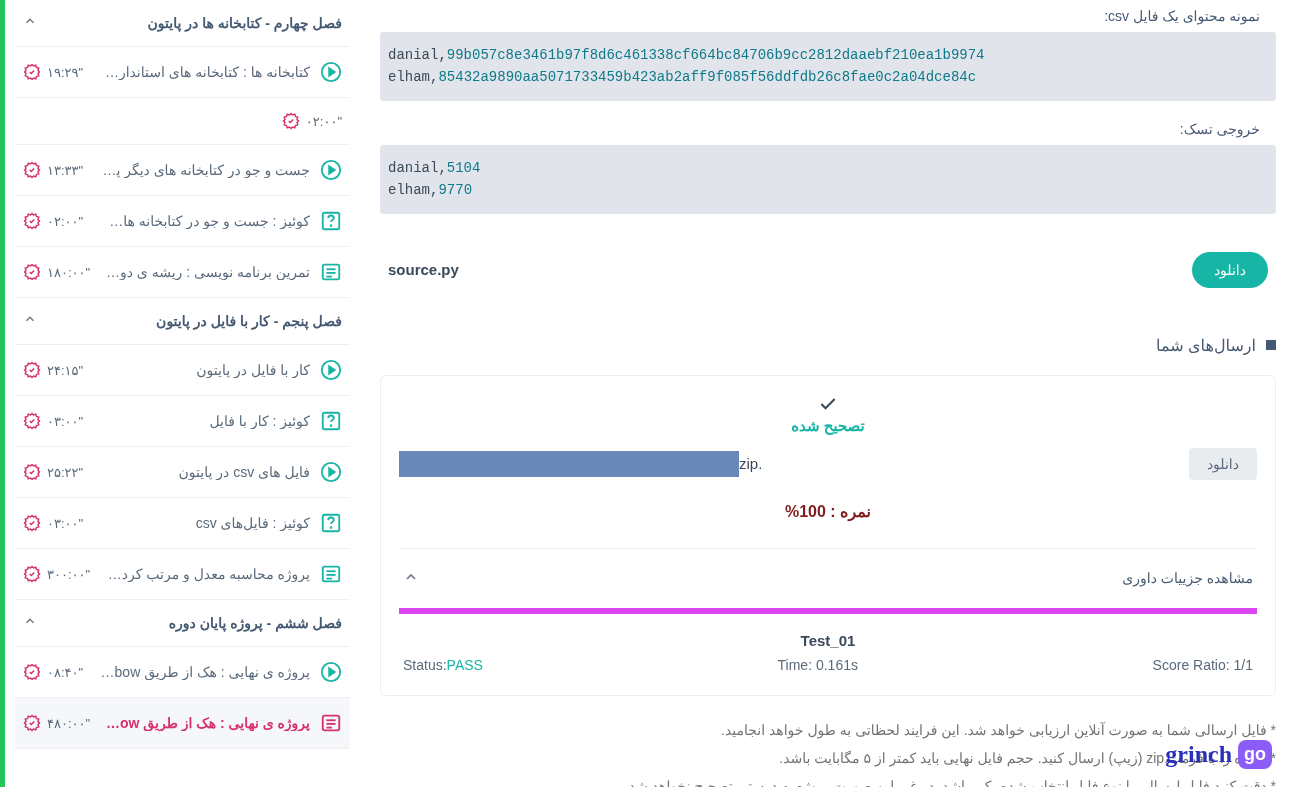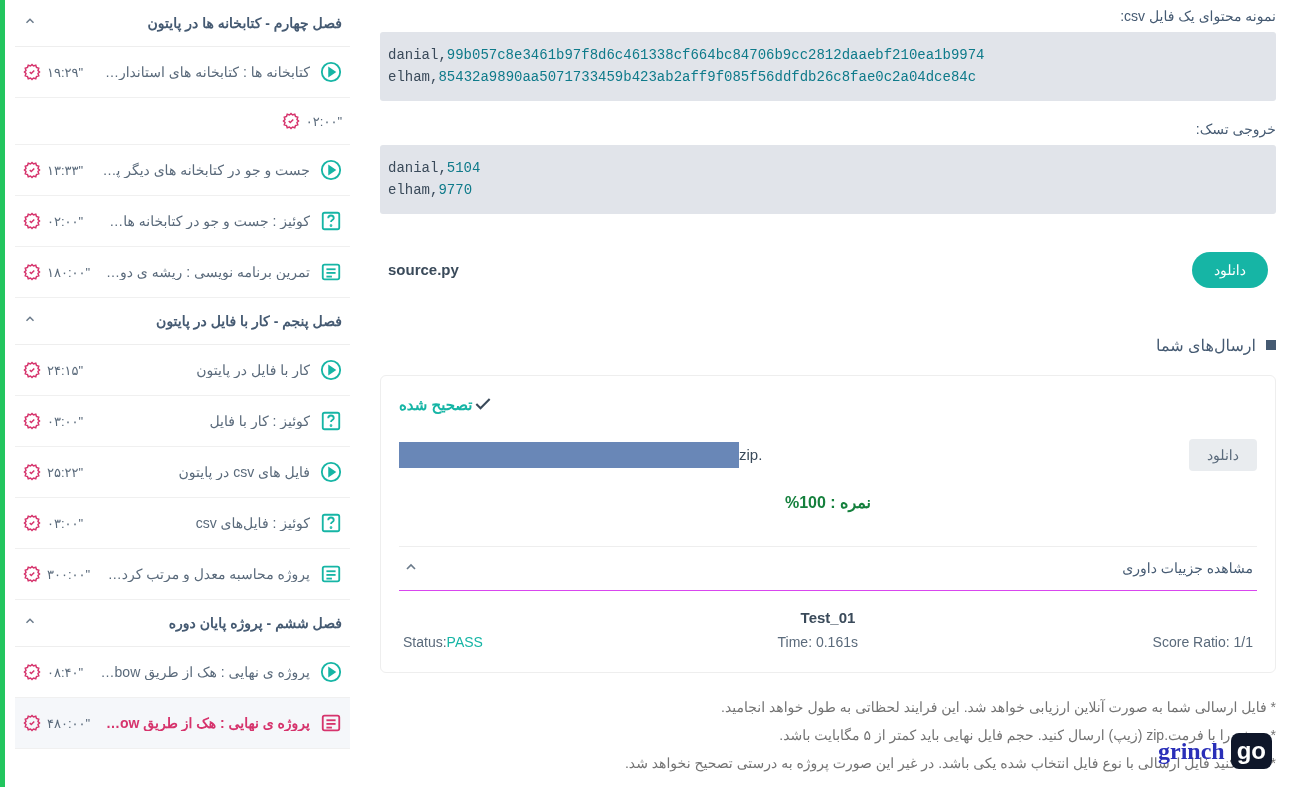--- a/index.html
+++ b/index.html
@@ -14,42 +14,42 @@
 .item-right .icon { width: 22px; height: 22px; display: flex; align-items: center; justify-content: center; }
 .item-title { color: #5a6a7b; font-size: 14px; white-space: nowrap; overflow: hidden; text-overflow: ellipsis; max-width: 210px; }
 .item-left { display: flex; align-items: center; gap: 6px; direction: ltr; }
 .item-time { color: #5a6a7b; font-size: 13px; }
 .check-badge { width: 18px; height: 18px; }
 .teal { color: #16b5a5; stroke: #16b5a5; }
 .pink { color: #d6336c; stroke: #d6336c; }
 .active { background: #f5f7fa; }
 .active .item-title { font-weight: bold; color: #3a4a5a; }
 .logo { position: fixed; bottom: 18px; right: 24px; display: flex; align-items: center; gap: 6px; }
-.logo-badge { background: #0f172a; color: #fff; border-radius: 8px; padding: 4px 6px; font-weight: bold; font-size: 24px; font-family: Arial; }
+.logo-badge { background: #8b5cf6; color: #fff; border-radius: 8px; padding: 4px 6px; font-weight: bold; font-size: 18px; font-family: Arial; }
 .logo-text { font-family: Liberation Serif, serif; font-size: 24px; font-weight: bold; color: #2a2fb8; }
-.label { color: #455a72; margin: 8px 0; font-size: 14px; }
+.label { color: #455a72; margin: 8px 16px; font-size: 14px; }
 .code-block { background: #e1e4ea; padding: 12px 8px; border-radius: 3px; font-family: 'Courier New', monospace; font-size: 14px; direction: ltr; text-align: left; margin-bottom: 20px; line-height: 1.6; }
 .code-block .name { color: #3a4a5a; }
 .code-block .hash { color: #0e7a8a; }
 .download-row { display: flex; align-items: center; justify-content: space-between; padding: 18px 8px; margin-bottom: 30px; }
 .download-row .fname { font-weight: bold; font-size: 15px; color: #3a4a5a; direction: ltr; }
 .btn-teal { background: #16b5a5; color: #fff; border: none; border-radius: 22px; padding: 10px 22px; font-size: 14px; cursor: pointer; font-family: inherit; }
 .btn-gray { background: #e9ecef; color: #5a6a7b; border: none; border-radius: 4px; padding: 8px 18px; font-size: 14px; cursor: pointer; font-family: inherit; }
 .sub-header { display: flex; align-items: center; gap: 10px; margin: 20px 0; font-weight: normal; font-size: 16px; color: #455a72; }
 .sub-header .sq { width: 10px; height: 10px; background: #455a72; display: inline-block; }
 .submission { border: 1px solid #eee; border-radius: 6px; padding: 18px; margin-bottom: 20px; }
-.sub-top { display: flex; justify-content: flex-end; align-items: center; margin-bottom: 22px; }
+.sub-top { display: flex; justify-content: flex-start; align-items: center; margin-bottom: 13px; flex-direction: column; }
 .status-corrected { color: #16b5a5; font-weight: bold; font-size: 15px; }
 .check-green svg { stroke: #3a4a5a; }
 .sub-file { display: flex; justify-content: space-between; align-items: center; margin-bottom: 22px; }
 .file-masked { display:flex; align-items:center; direction:ltr; }
 .file-mask-box { background:#6987b7; width:340px; height:26px; display:inline-block; }
 .file-ext { color:#3a4a5a; font-size:15px; }
-.score { color:#15803d; font-weight:bold; text-align:center; font-size:16px; margin-bottom:34px; }
-.judge-toggle { display:flex; justify-content:space-between; align-items:center; padding:12px 4px; border-top:1px solid #eee; border-bottom:1px solid #d946ef; cursor:pointer; color:#455a72; }
+.score { color:#7f1d1d; font-weight:bold; text-align:center; font-size:16px; margin-bottom:27px; }
+.judge-toggle { display:flex; justify-content:space-between; align-items:center; padding:20px 4px; border-top:1px solid #eee; border-bottom:6px solid #d946ef; cursor:pointer; color:#455a72; }
 .test-block { padding: 18px 4px 4px; }
 .test-name { font-weight:bold; color:#3a4a5a; margin-bottom:8px; font-size:15px; direction:ltr; text-align:center; }
 .test-row { display:flex; justify-content:space-between; direction:ltr; color:#5a6a7b; font-size:14px; }
 .test-row .pass { color:#16b5a5; }
 .notes { margin-top: 20px; }
 .notes p { color:#737373; font-size:14px; line-height:2; text-align:right; }
 </style>
 </head>
 <body>
 

